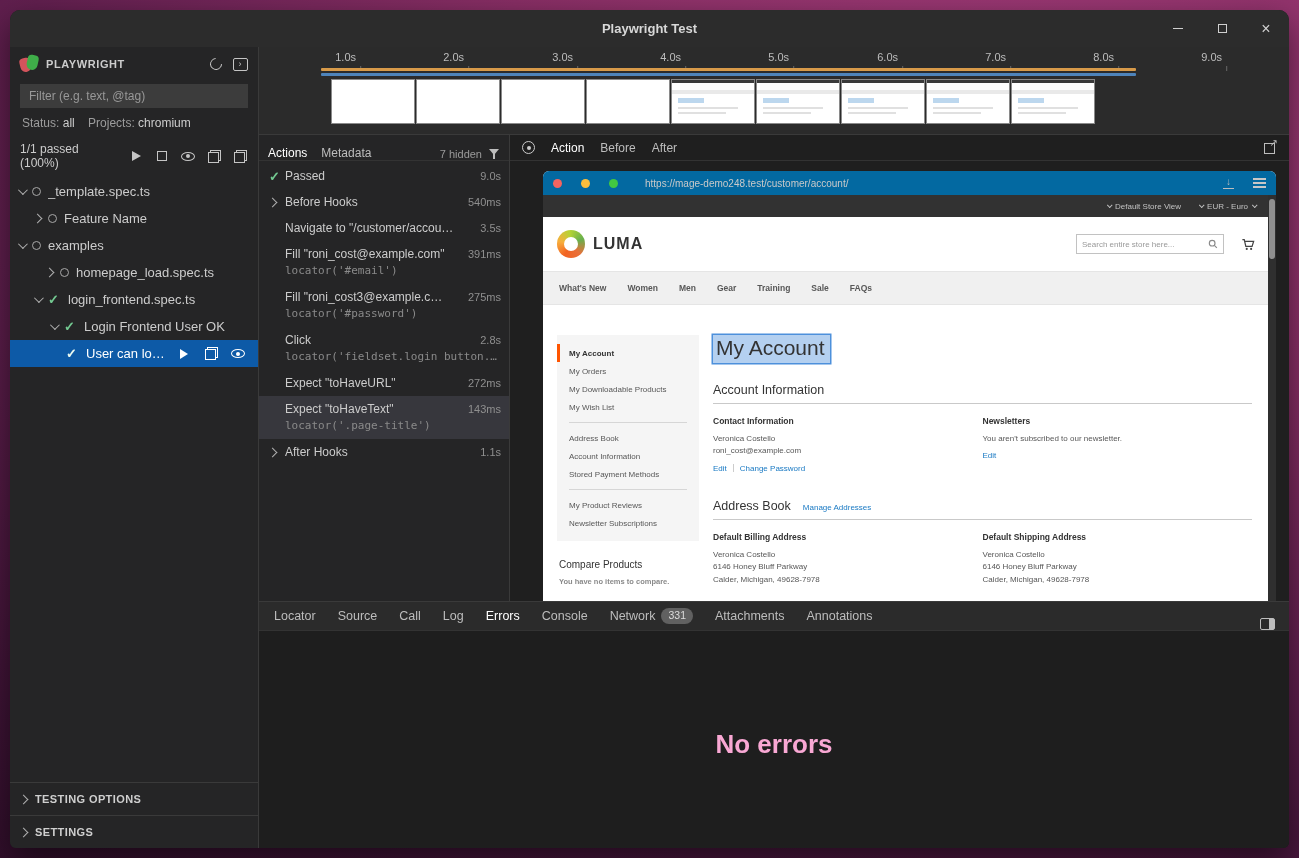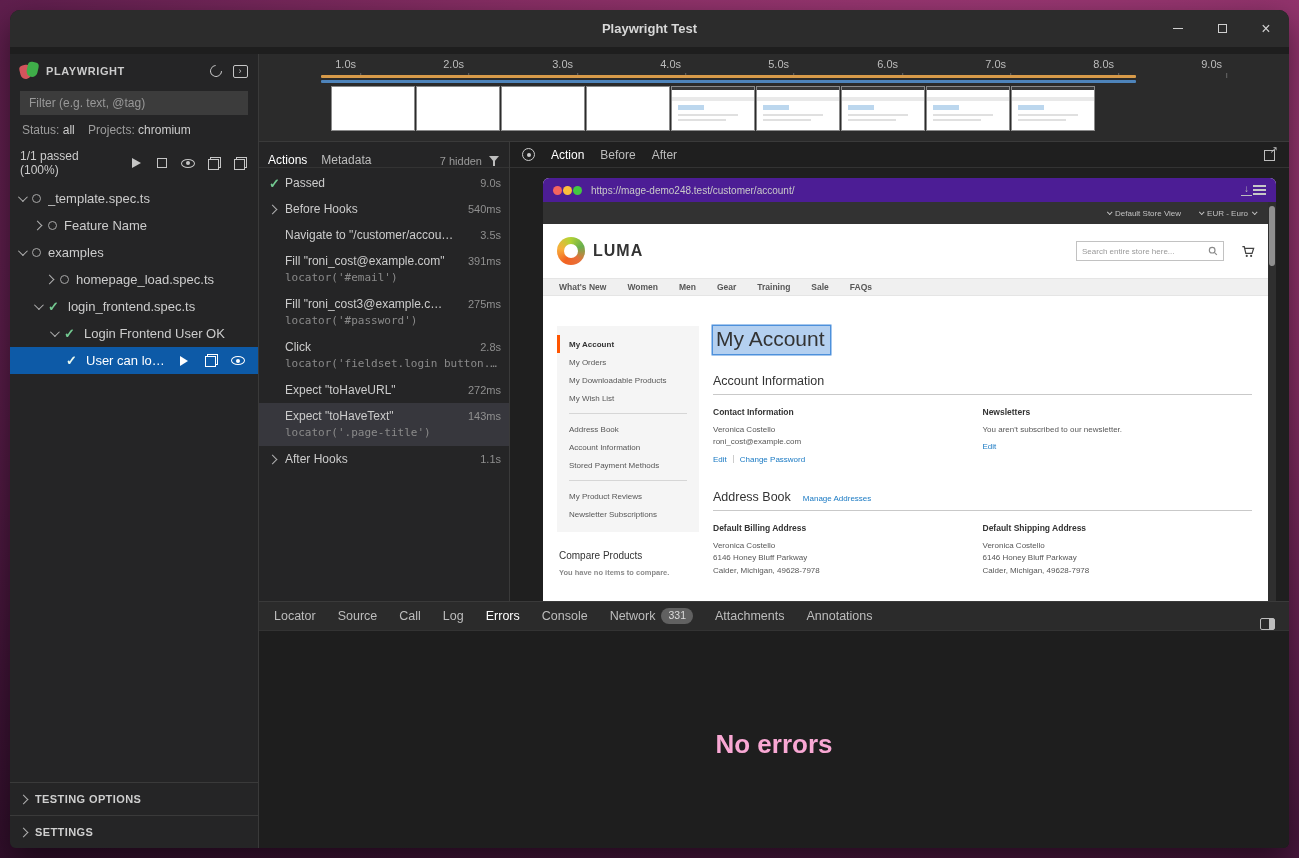--- a/index.html
+++ b/index.html
@@ -14,21 +14,21 @@
 
   
   .titlebar { height:37px; flex:none; background:#2c2c2c; display:flex; align-items:center; justify-content:center; position:relative; }
   .titlebar .title { color:#d8d8d8; font-size:13px; font-weight:700; }
   .win-controls { position:absolute; right:14px; top:0; height:100%; display:flex; align-items:center; gap:26px; }
   .wc { width:18px; height:18px; display:flex; align-items:center; justify-content:center; color:#d0d0d0; cursor:default; }
   .wc .bar { width:10px; height:1.6px; background:#d0d0d0; display:block; }
   .wc .box { width:9px; height:9px; border:1.4px solid #d0d0d0; display:block; }
   .wc.close { font-size:16px; line-height:1; }
 
-  .body { flex:1; display:flex; min-height:0;margin-top:7px; }
+  .body { flex:1; display:flex; min-height:0; }
 
   
   .sidebar { width:249px; flex:none; background:#252526; border-right:1px solid #3a3a3a; display:flex; flex-direction:column; }
   .sb-header { height:34px; flex:none; display:flex; align-items:center; gap:8px; padding:0 10px; }
   .pw-logo { position:relative; width:18px; height:18px; flex:none; }
   .pw-logo::before { content:""; position:absolute; left:0; top:3px; width:11px; height:14px; background:#d3545c; border-radius:5px 5px 7px 7px; transform:rotate(-14deg); }
   .pw-logo::after { content:""; position:absolute; right:0; top:0; width:11px; height:15px; background:#3fae49; border-radius:5px 5px 7px 7px; transform:rotate(12deg); }
   .sb-brand { font-size:11px; font-weight:700; letter-spacing:.6px; color:#cccccc; margin-right:auto; }
   .icon-refresh { width:12px; height:12px; border:1.5px solid #c5c5c5; border-radius:50%; border-top-color:transparent; transform:rotate(40deg); }
   .icon-output { width:15px; height:13px; border:1.3px solid #c5c5c5; border-radius:2px; display:flex; align-items:center; justify-content:center; color:#c5c5c5; font-size:9px; line-height:1; }
@@ -124,21 +124,21 @@
   .icon-target::after { content:""; position:absolute; left:50%; top:50%; width:4px; height:4px; margin:-2px 0 0 -2px; border-radius:50%; background:#cccccc; }
   .icon-ext { position:relative; width:13px; height:13px; margin-left:auto; }
   .icon-ext::before { content:""; position:absolute; left:0; bottom:0; width:9px; height:9px; border:1.3px solid #bdbdbd; }
   .icon-ext::after { content:"\2197"; position:absolute; right:-1px; top:-4px; font-size:10px; color:#bdbdbd; }
 
   .trace-body { flex:1; min-height:0; position:relative; overflow:hidden; }
 
   
   .browser { position:absolute; left:33px; top:10px; width:733px; height:560px; display:flex; flex-direction:column;
     border-radius:6px 6px 0 0; background:#ffffff; }
-  .chrome { height:24px; flex:none; background:#4c1d95; border-radius:6px 6px 0 0; display:flex; align-items:center; gap:1px; padding:0 10px; }
+  .chrome { height:24px; flex:none; background:#0369a1; border-radius:6px 6px 0 0; display:flex; align-items:center; gap:19px; padding:0 10px; }
   .dot { width:9px; height:9px; border-radius:50%; flex:none; }
   .dot.r { background:#f4645f; } .dot.y { background:#fbbe3c; } .dot.g { background:#42c841; }
   .url { margin-left:8px; font-size:10px; color:#c9c9c9; flex:1; min-width:0; white-space:nowrap; overflow:hidden; }
   .icon-dl { position:relative; width:11px; height:11px; color:#bdbdbd; font-size:10px; line-height:8px; text-align:center; border-bottom:1.4px solid #bdbdbd; }
   .icon-burger { width:13px; height:10px; background:repeating-linear-gradient(#c7c7c7 0 1.6px, transparent 1.6px 4.2px); }
 
   .bpage { flex:1; min-height:0; position:relative; display:flex; flex-direction:column; background:#ffffff; overflow:hidden; }
   .pg-scrollbar { position:absolute; right:0; top:0; bottom:0; width:8px; background:#2f2f2f; }
   .pg-thumb { position:absolute; left:1px; top:4px; width:6px; height:60px; background:#8f8f8f; border-radius:3px; }
 
@@ -148,21 +148,21 @@
 
   .mg-header { height:54px; flex:none; display:flex; align-items:center; gap:8px; padding:0 20px 0 14px; background:#ffffff; }
   .luma-ring { position:relative; width:28px; height:28px; border-radius:50%; flex:none;
     background:conic-gradient(from 210deg, #f26322, #f8ae3c, #b5d334, #68b04d, #e8703a, #f26322); }
   .luma-ring::after { content:""; position:absolute; inset:7px; background:#ffffff; border-radius:50%; }
   .luma-text { font-size:16px; font-weight:700; letter-spacing:1px; color:#333333; }
   .search { margin-left:auto; width:148px; height:20px; border:1px solid #c2c2c2; display:flex; align-items:center; gap:4px; padding:0 5px; background:#fff; }
   .search input { flex:1; min-width:0; border:0; outline:none; background:transparent; font-size:8px; color:#555; font-family:"Liberation Sans", sans-serif; }
   .search input::placeholder { color:#999999; }
 
-  .mg-nav { height:18px; flex:none; background:#f0f0f0; border-top:1px solid #e5e5e5; border-bottom:1px solid #e5e5e5;
+  .mg-nav { height:34px; flex:none; background:#f0f0f0; border-top:1px solid #e5e5e5; border-bottom:1px solid #e5e5e5;
     display:flex; align-items:center; gap:21px; padding:0 16px; font-size:8.5px; font-weight:700; color:#575757; }
 
   .mg-content { flex:1; min-height:0; display:flex; gap:14px; padding:30px 24px 0 14px; background:#ffffff; }
   .mg-left { width:142px; flex:none; }
   .acct-nav { background:#f5f5f5; padding:9px 0; }
   .an-item { font-size:8px; color:#575757; padding:4.5px 12px 4.5px 9px; border-left:3px solid transparent; cursor:default; }
   .an-item.cur { font-weight:700; color:#333333; border-left-color:#ff5501; }
   .an-div { border-top:1px solid #d6d6d6; margin:6px 12px; }
   .compare { margin-top:18px; padding-left:2px; }
   .compare-h { font-size:10px; color:#333333; }

